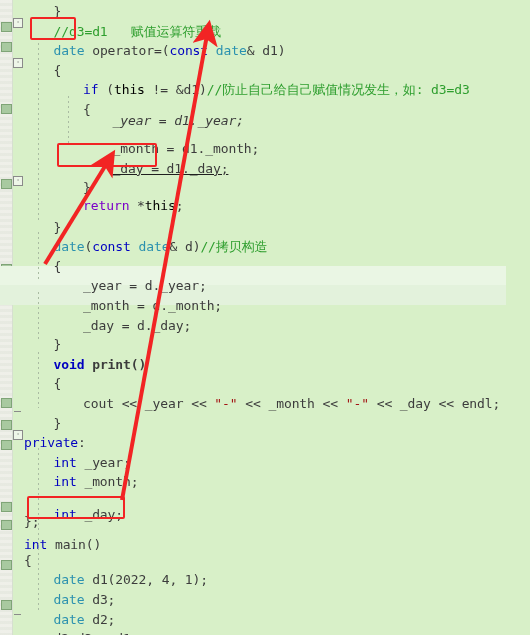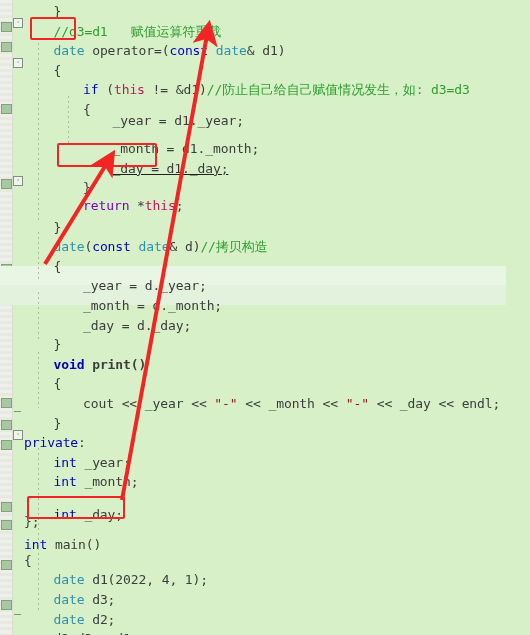--- a/index.html
+++ b/index.html
@@ -91,21 +91,21 @@
       to bottom, #a9bba2 0px, #a9bba2 2px,
       rgba(0,0,0,0) 2px, rgba(0,0,0,0) 5px);
   }
   
   .kw   { color: #0000c0; }      
   .kw2  { color: #7a00c8; }      
   .type { color: #2b91af; }      
   .cmt  { color: #2e9e2e; }      
   .str  { color: #a31515; }
   .op   { color: #3c3c3c; }
-  .this { color: #be185d; }
+  .this { color: #000000; }
   
   .redbox {
     position: absolute;
     border: 2px solid #f22424;
     border-radius: 2px;
     pointer-events: none;
   }
   .anno-svg {
     position: absolute;
     left: 0; top: 0;
@@ -162,21 +162,21 @@
   <div class="line-hl" style="top:285px;background:#e3f2dc"></div>
 
   <div class="code">
     <div id="code-lines">
         <div class="line" style="top: 2px; padding-left: 29.5px;"><span class="op">}</span></div>
         <div class="line" style="top: 21.6px; padding-left: 29.5px;"><span class="cmt">//d3=d1   赋值运算符重载</span></div>
         <div class="line" style="top: 41.2px; padding-left: 29.5px;"><span class="type">date</span><span class="op"> operator=(</span><span class="kw">const</span><span class="op"> </span><span class="type">date</span><span class="op">&amp; d1)</span></div>
         <div class="line" style="top: 60.8px; padding-left: 29.5px;"><span class="op">{</span></div>
         <div class="line" style="top: 80.4px; padding-left: 59px;"><span class="kw">if</span><span class="op"> (</span><span class="this">this</span><span class="op"> != &amp;d1)</span><span class="cmt">//防止自己给自己赋值情况发生，如: d3=d3</span></div>
         <div class="line" style="top: 100px; padding-left: 59px;"><span class="op">{</span></div>
-        <div class="line" style="top: 111px; padding-left: 88.5px;"><span class="op">_year = d1._year;</span></div>
+        <div class="line" style="top: 111px; padding-left: 88.5px; font-style: italic;"><span class="op">_year = d1._year;</span></div>
         <div class="line" style="top: 139.2px; padding-left: 88.5px;"><span class="op">_month = d1._month;</span></div>
         <div class="line" style="top: 158.8px; padding-left: 88.5px; text-decoration: underline;"><span class="op">_day = d1._day;</span></div>
         <div class="line" style="top: 178.4px; padding-left: 59px;"><span class="op">}</span></div>
         <div class="line" style="top: 196px; padding-left: 59px;"><span class="kw2">return</span><span class="op"> *</span><span class="this">this</span><span class="op">;</span></div>
         <div class="line" style="top: 217.6px; padding-left: 29.5px;"><span class="op">}</span></div>
         <div class="line" style="top: 237.2px; padding-left: 29.5px;"><span class="type">date</span><span class="op">(</span><span class="kw">const</span><span class="op"> </span><span class="type">date</span><span class="op">&amp; d)</span><span class="cmt">//拷贝构造</span></div>
         <div class="line" style="top: 256.8px; padding-left: 29.5px;"><span class="op">{</span></div>
         <div class="line" style="top: 276.4px; padding-left: 59px;"><span class="op">_year = d._year;</span></div>
         <div class="line" style="top: 296px; padding-left: 59px;"><span class="op">_month = d._month;</span></div>
         <div class="line" style="top: 315.6px; padding-left: 59px;"><span class="op">_day = d._day;</span></div>

